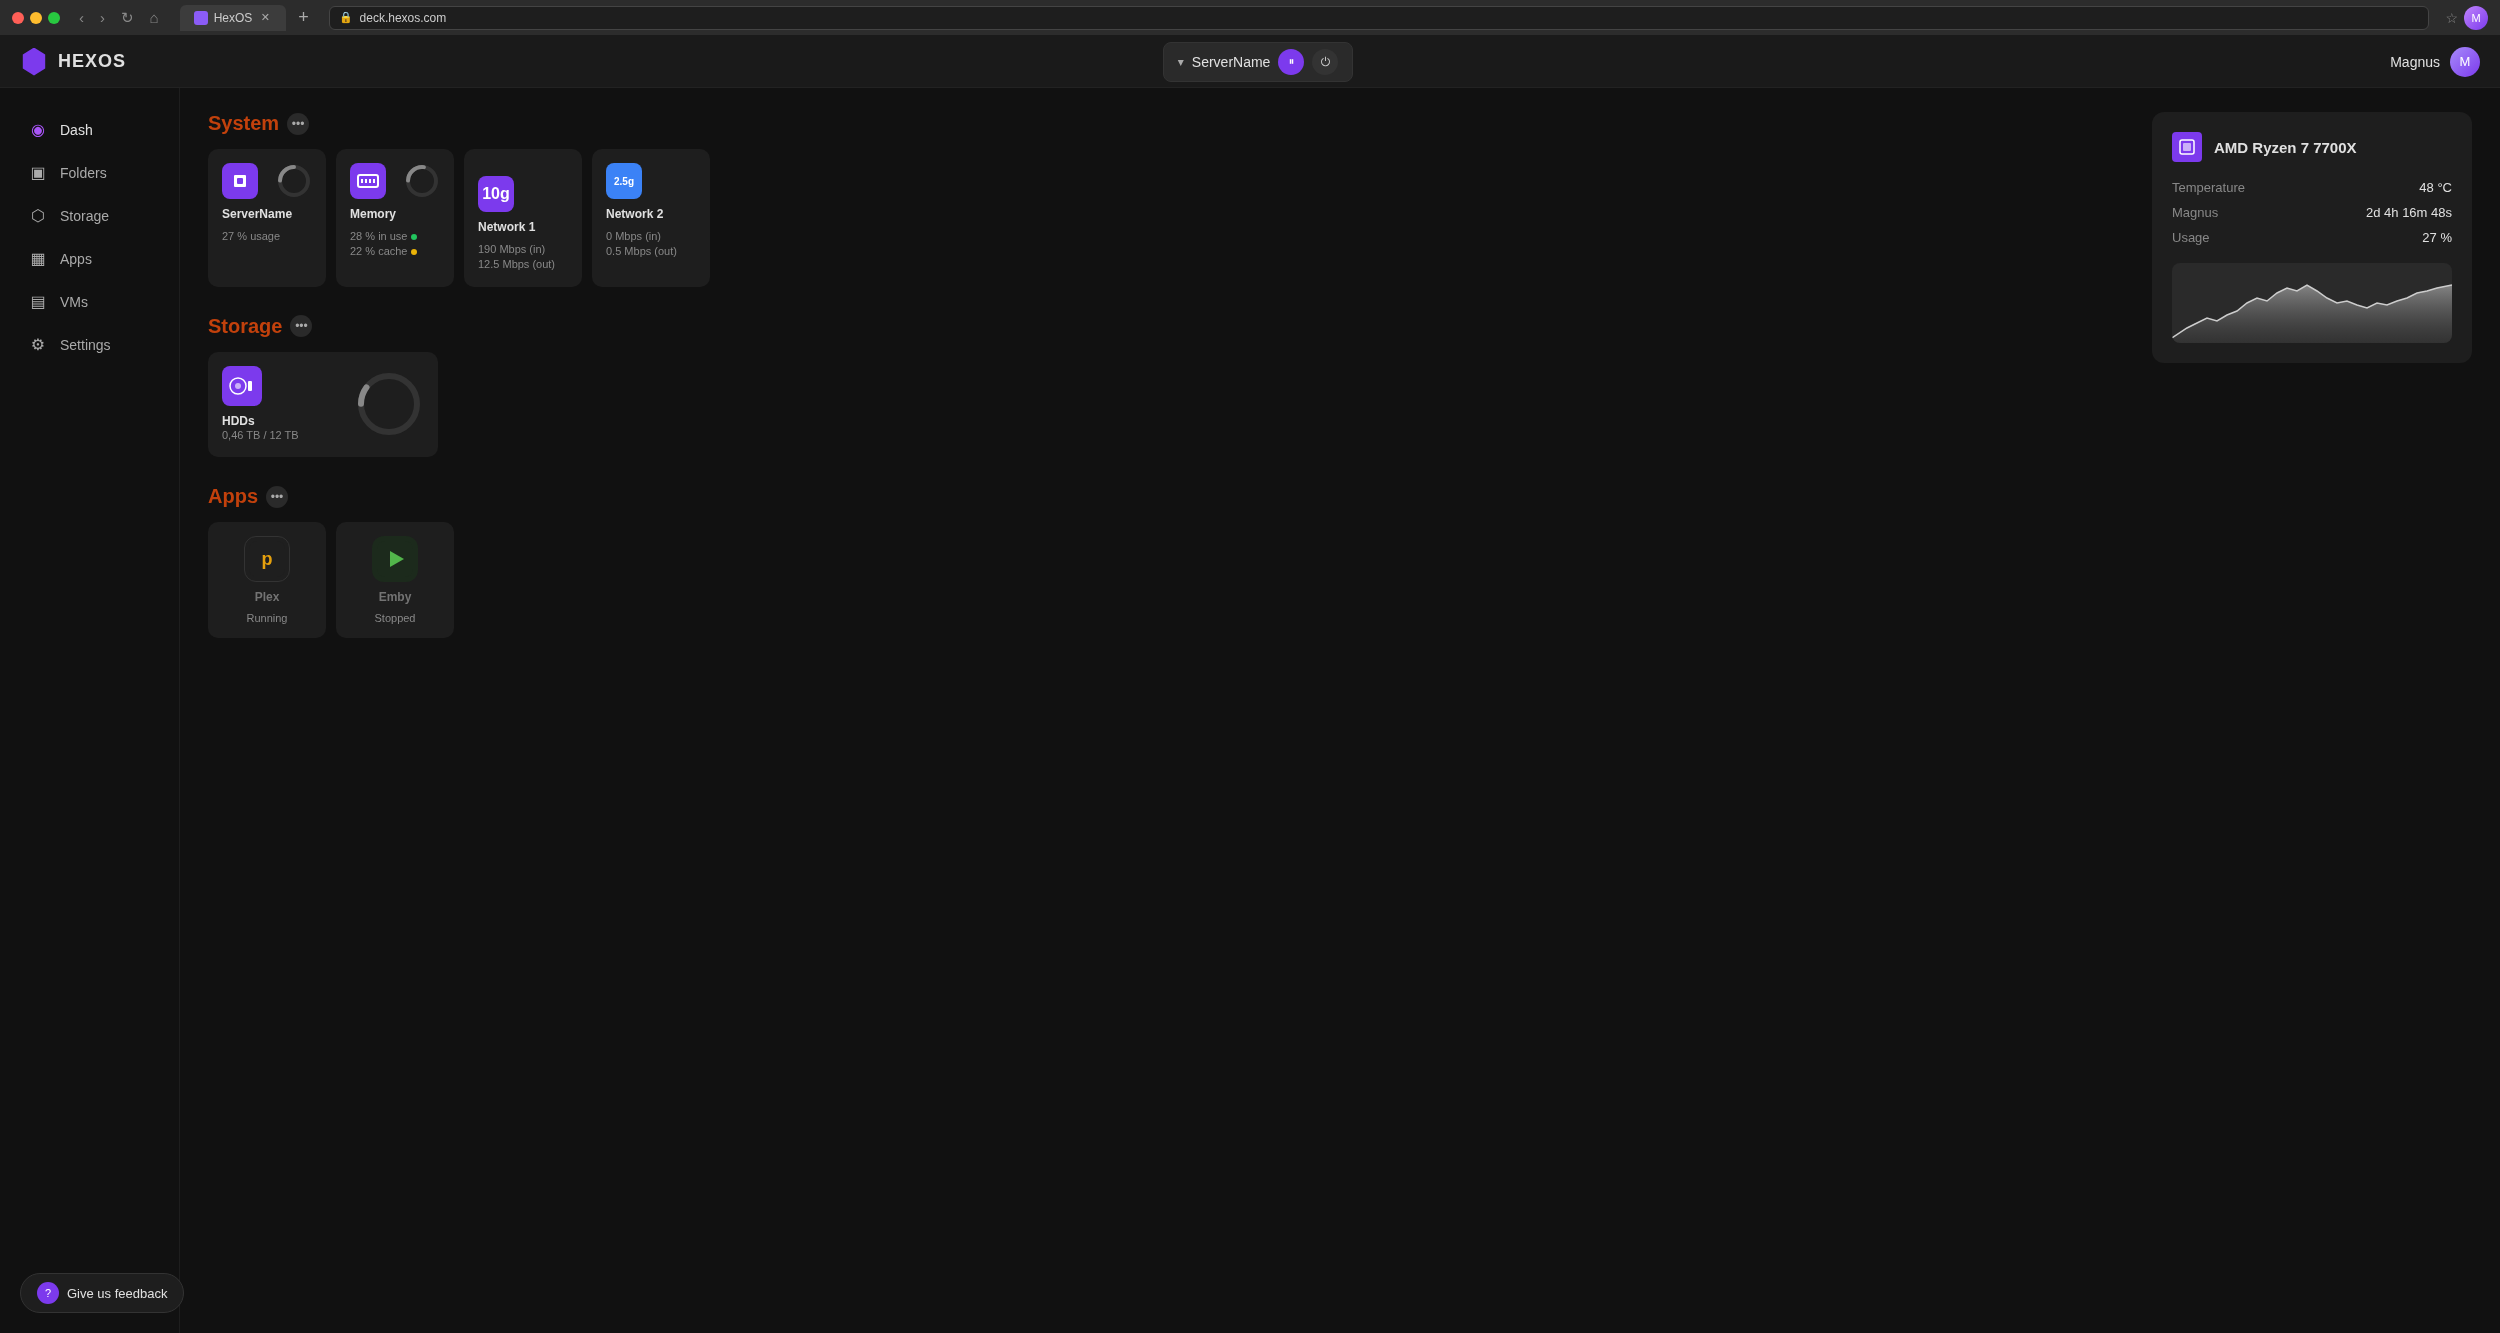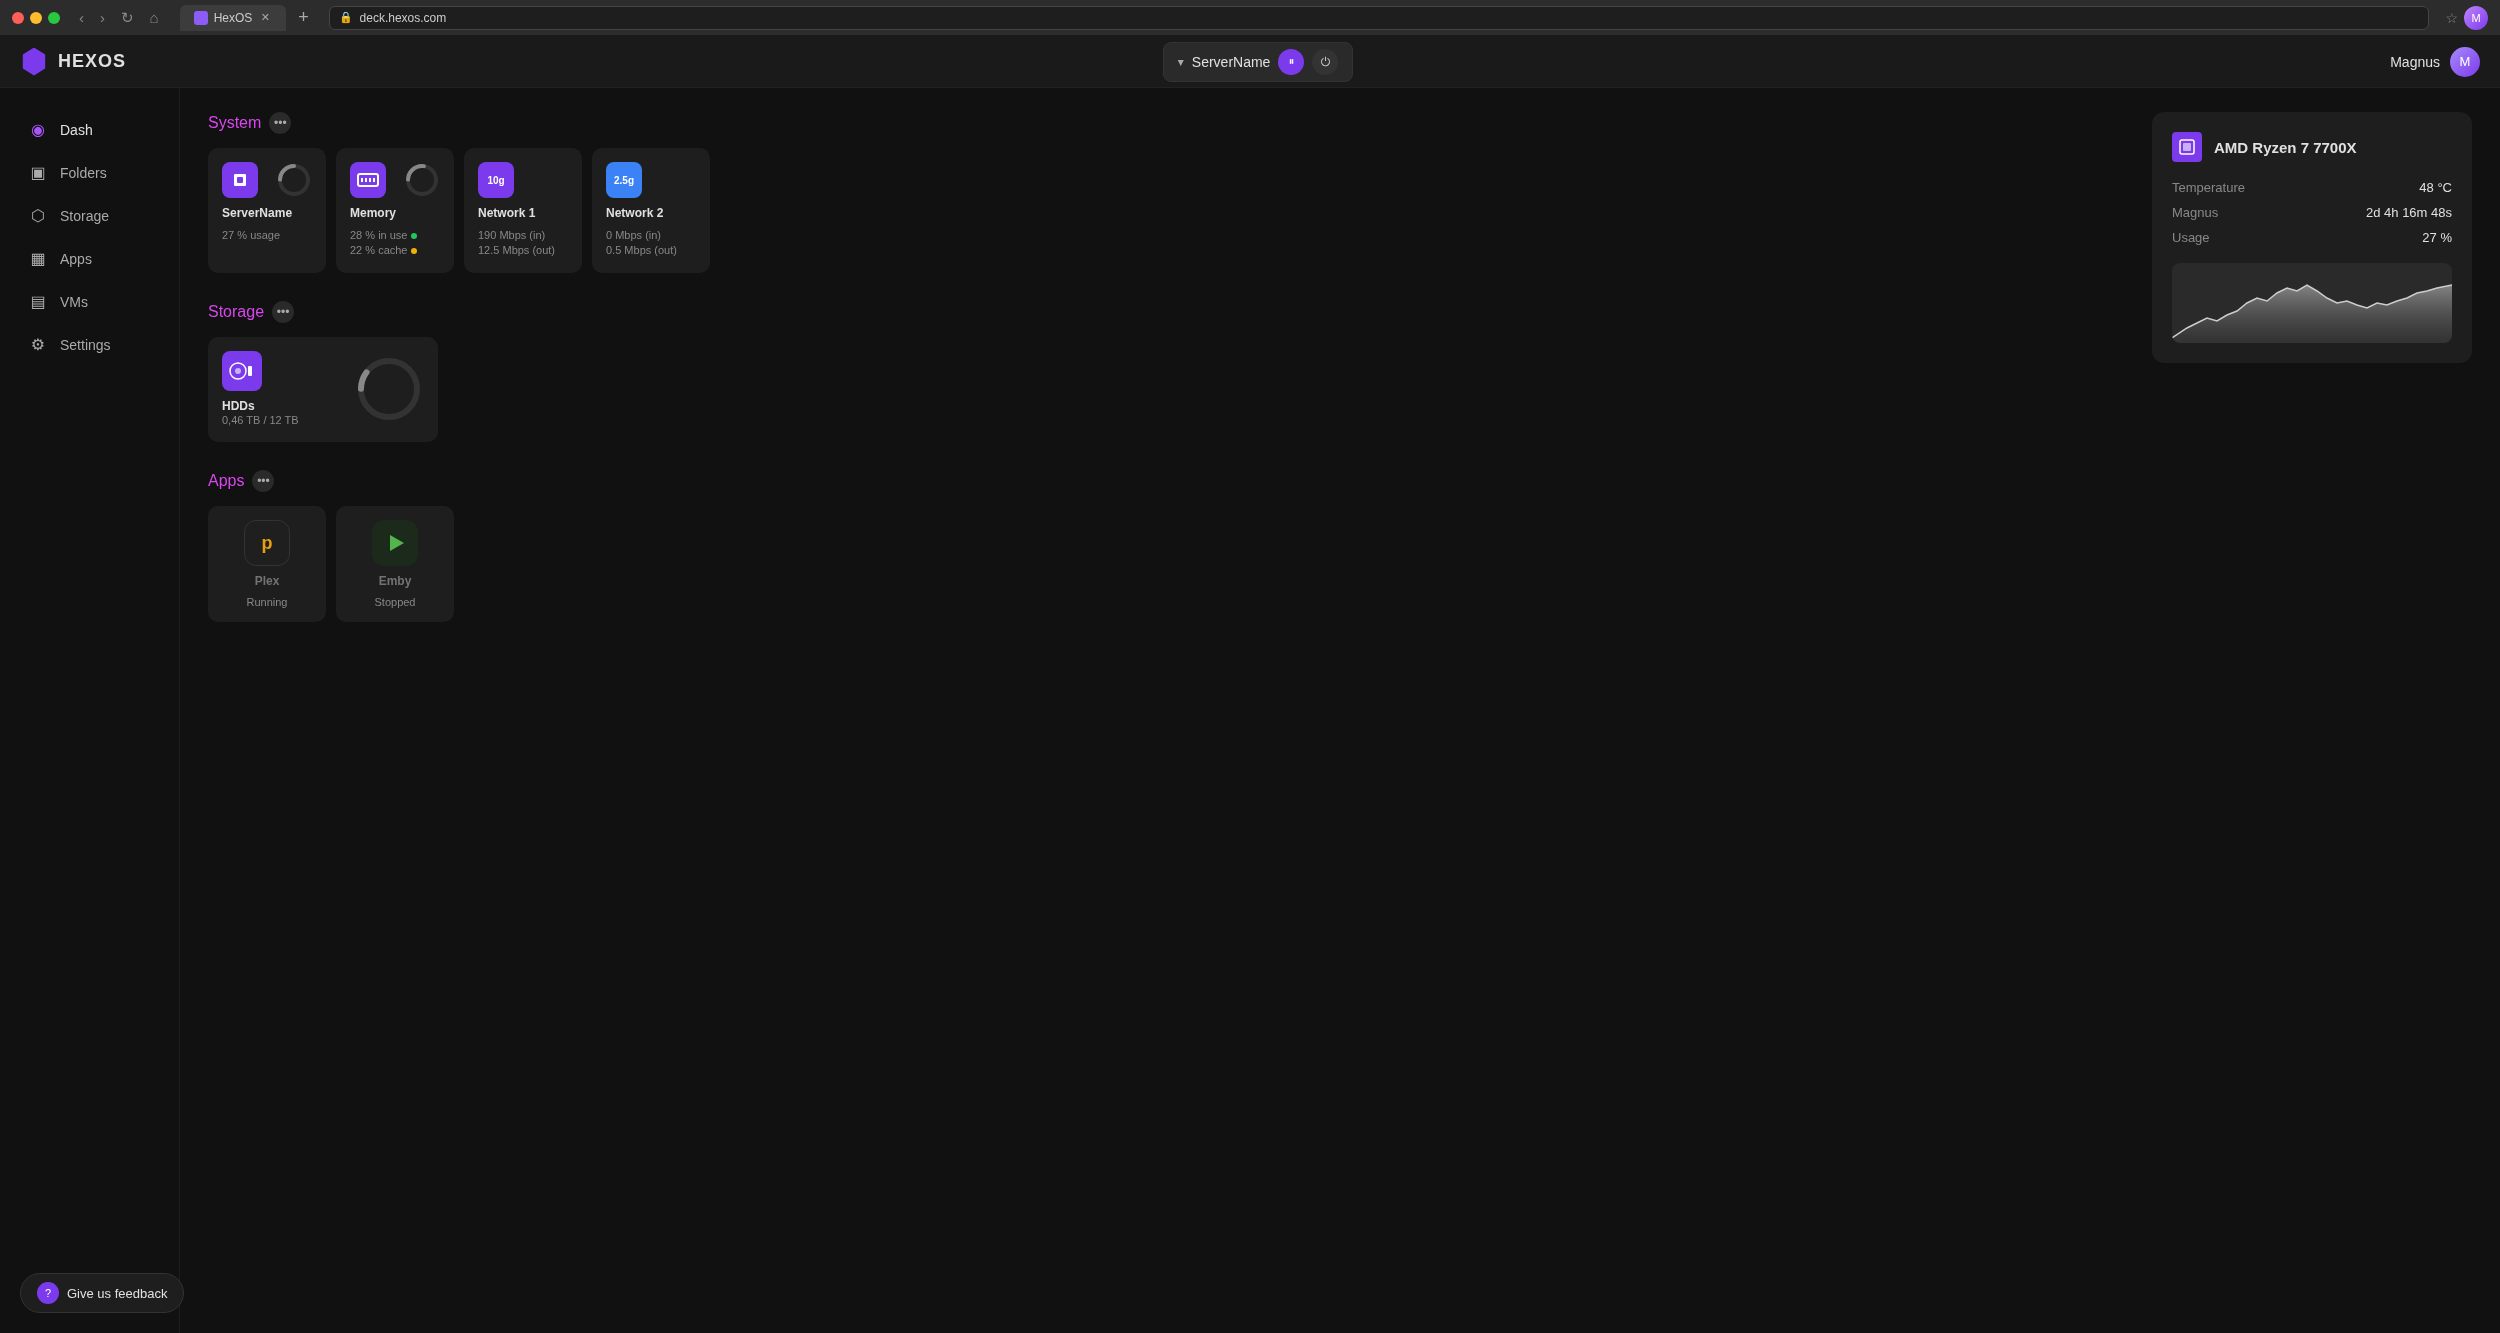--- a/index.html
+++ b/index.html
@@ -186,21 +186,21 @@
     }
     .left-panel { flex: 1; min-width: 0; }
 
     
     .section { margin-bottom: 28px; }
     .section-header {
       display: flex; align-items: center; gap: 8px;
       margin-bottom: 14px;
     }
     .section-title {
-      font-size: 16px; font-weight: 400; color: #d946ef;
+      font-size: 20px; font-weight: 700; color: #c2410c;
     }
     .section-more {
       width: 22px; height: 22px; border-radius: 50%;
       background: #2a2a2a;
       display: flex; align-items: center; justify-content: center;
       cursor: pointer; font-size: 12px; color: #aaa;
     }
 
     
     .cards-grid { display: flex; flex-wrap: wrap; gap: 10px; }
@@ -478,21 +478,21 @@
               <div class="card-subtitle">
                 <span>28 % in use</span>
                 <span class="card-dot dot-green"></span><br>
                 <span>22 % cache</span>
                 <span class="card-dot dot-yellow"></span>
               </div>
             </div>
 
             <div class="sys-card">
               <div class="card-top">
-                <div class="card-icon" style="background:#7c3aed; font-size:10px; font-weight:700; color:white; display:flex; align-items:center; justify-content:center;">
+                <div class="card-icon" style="background:#7c3aed; font-size:16px; font-weight:700; color:white; display:flex; align-items:center; justify-content:center;margin-top:13px;">
                   10g
                 </div>
               </div>
               <div class="card-title">Network 1</div>
               <div class="card-subtitle">
                 <span>190 Mbps (in)</span><br>
                 <span>12.5 Mbps (out)</span>
               </div>
             </div>
 

